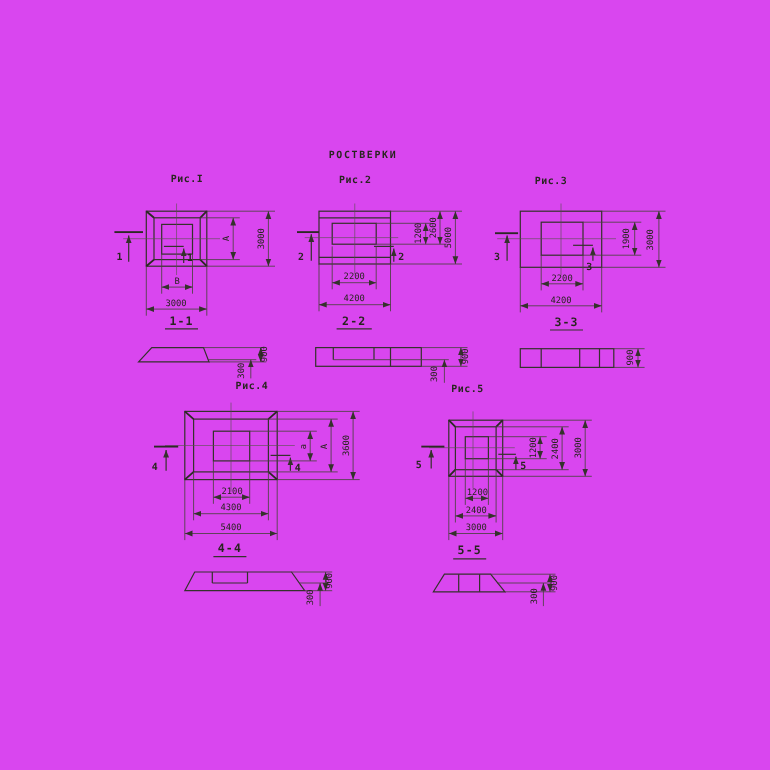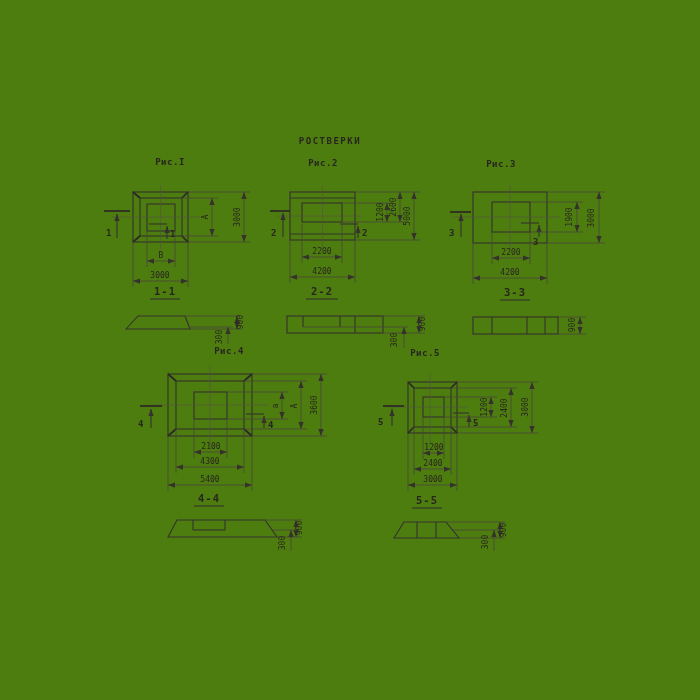--- a/index.html
+++ b/index.html
@@ -1,16 +1,16 @@
 <!DOCTYPE html>
 <html><head>
 <meta charset="utf-8">
 <style>
   html,body{margin:0;padding:0;background:#ffffff;}
-  .page{width:700px;height:700px;background:#4d7c0f;position:relative;overflow:hidden;}
+  .page{width:700px;height:700px;background:#d946ef;position:relative;overflow:hidden;}
   svg{display:block;}
   svg text{font-family:"DejaVu Sans Mono","Liberation Mono",monospace;fill:#28251f;}
   .dim{font-size:8px;}
   .ttl{font-size:9px;font-weight:bold;letter-spacing:0.5px;}
   .doc{font-size:9px;font-weight:bold;letter-spacing:1.5px;}
   .cut{font-size:9px;font-weight:bold;}
   .sec{font-size:10.5px;font-weight:bold;letter-spacing:1px;}
   .c{stroke:#35322c;stroke-width:1.1;fill:none;}
   .tk{stroke:#2c2924;stroke-width:1.7;fill:none;}
   .d{stroke:#46433c;stroke-width:0.75;fill:none;}

